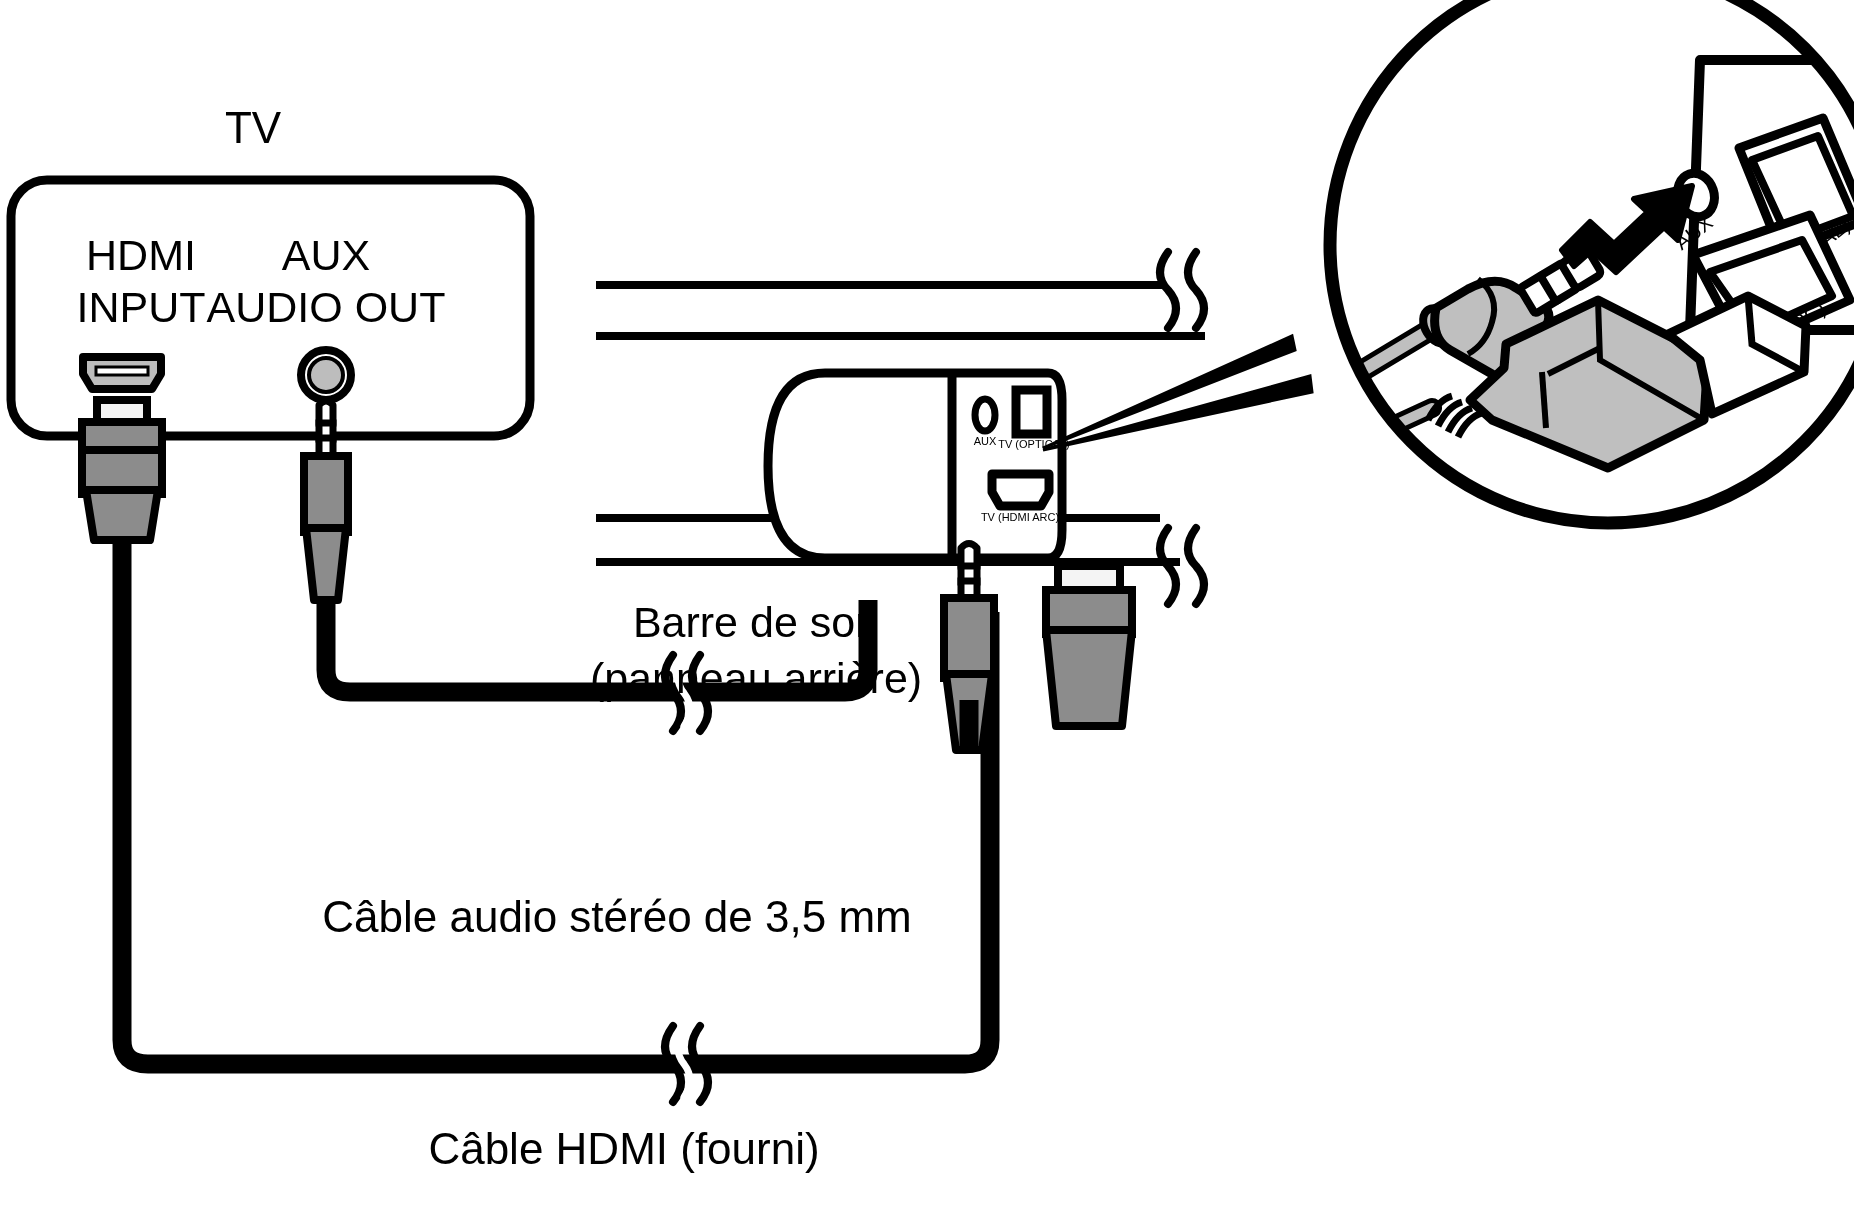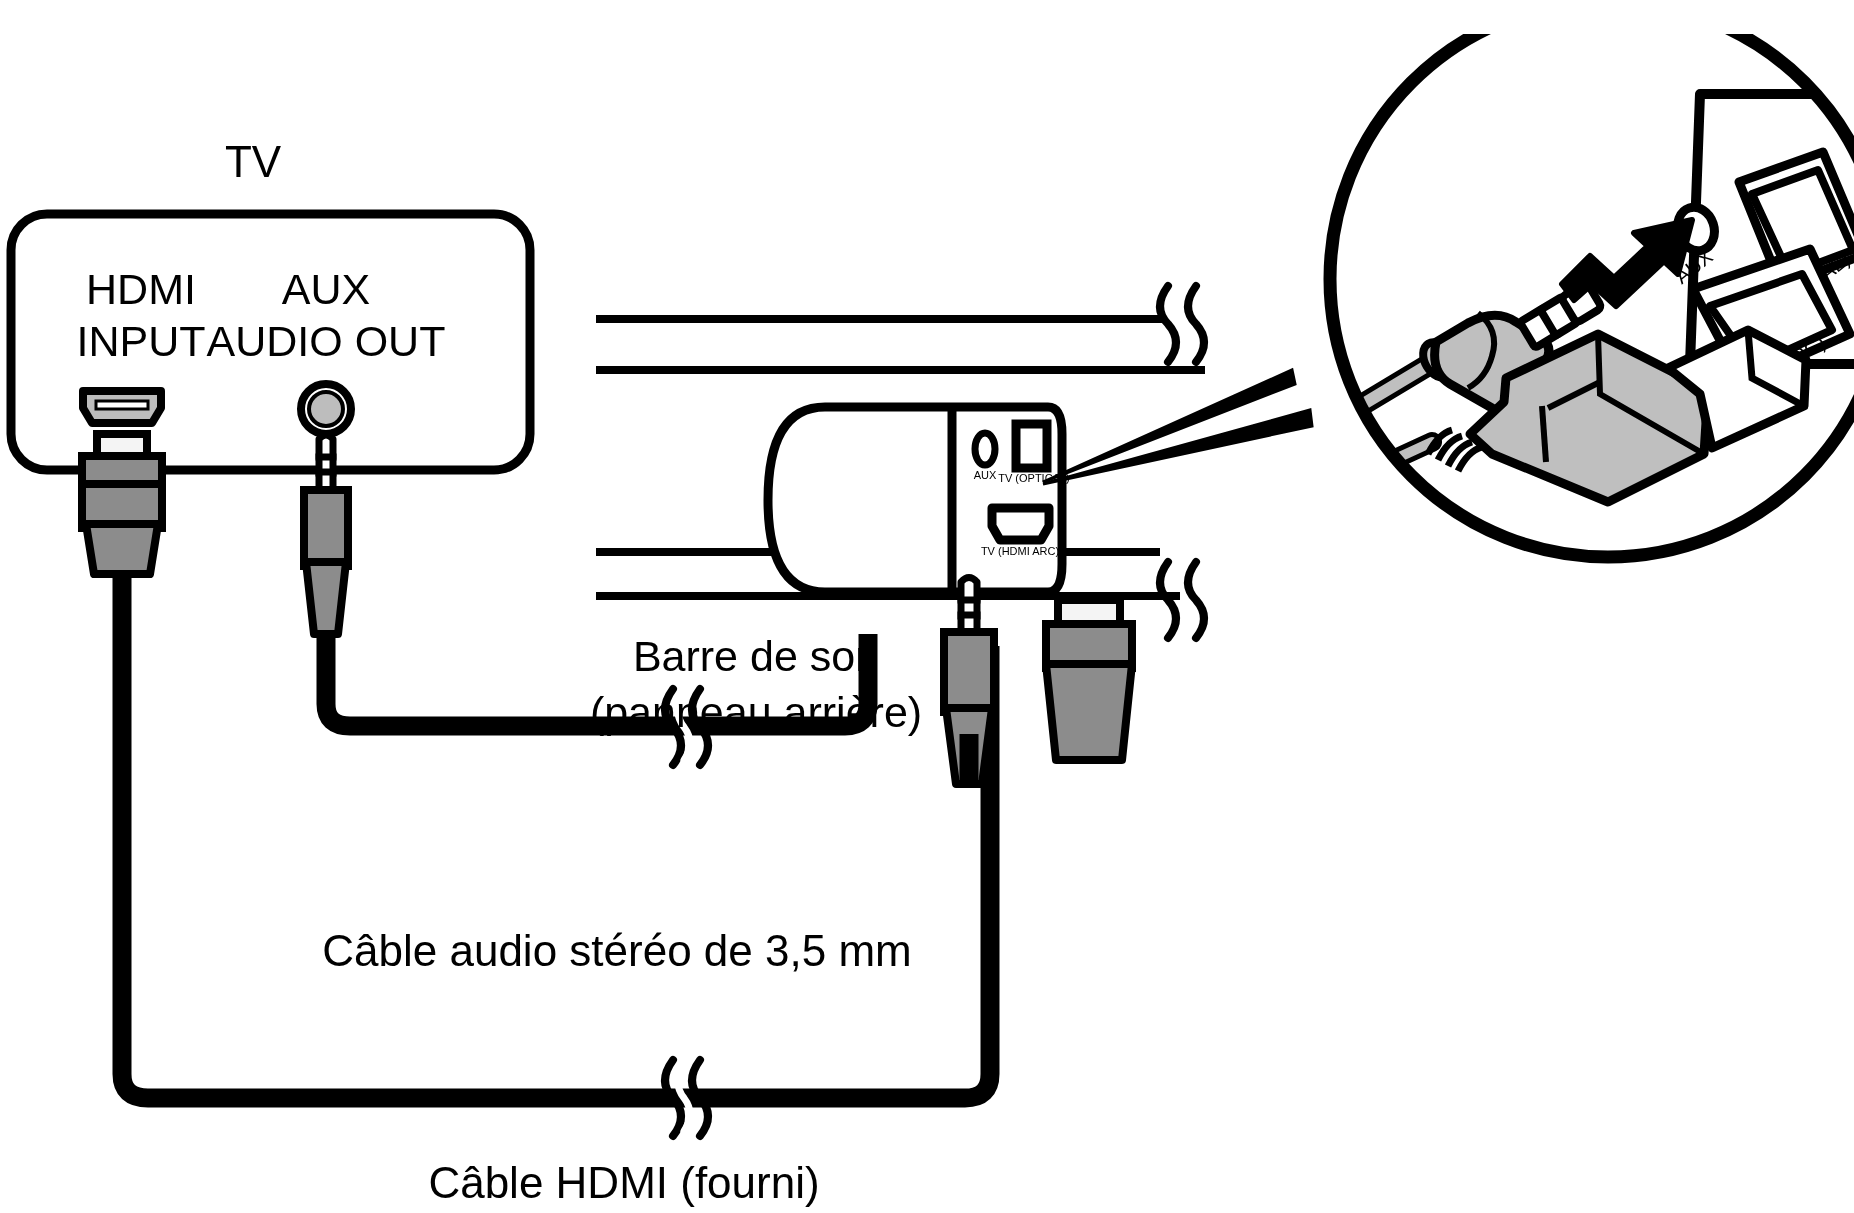--- a/index.html
+++ b/index.html
@@ -3,21 +3,21 @@
 <meta charset="utf-8">
 <style>
   html,body{margin:0;padding:0;background:#ffffff;}
   body{
     width:1854px;height:1213px;
     font-family:"Liberation Sans", sans-serif;
     color:#000;
     overflow:hidden;
     position:relative;
   }
-  #stage{position:absolute;left:0;top:0;width:1854px;height:1024px;margin-top:34px;}
+  #stage{position:absolute;left:0;top:0;width:1854px;height:1024px;}
   svg{display:block;}
   .lbl{font-family:"Liberation Sans", sans-serif;fill:#000;}
   text{white-space:pre;}
 </style>
 </head>
 <body>
 
 <div id="stage">
 <svg width="1854" height="1213" viewBox="0 0 1854 1213" xmlns="http://www.w3.org/2000/svg">
 

